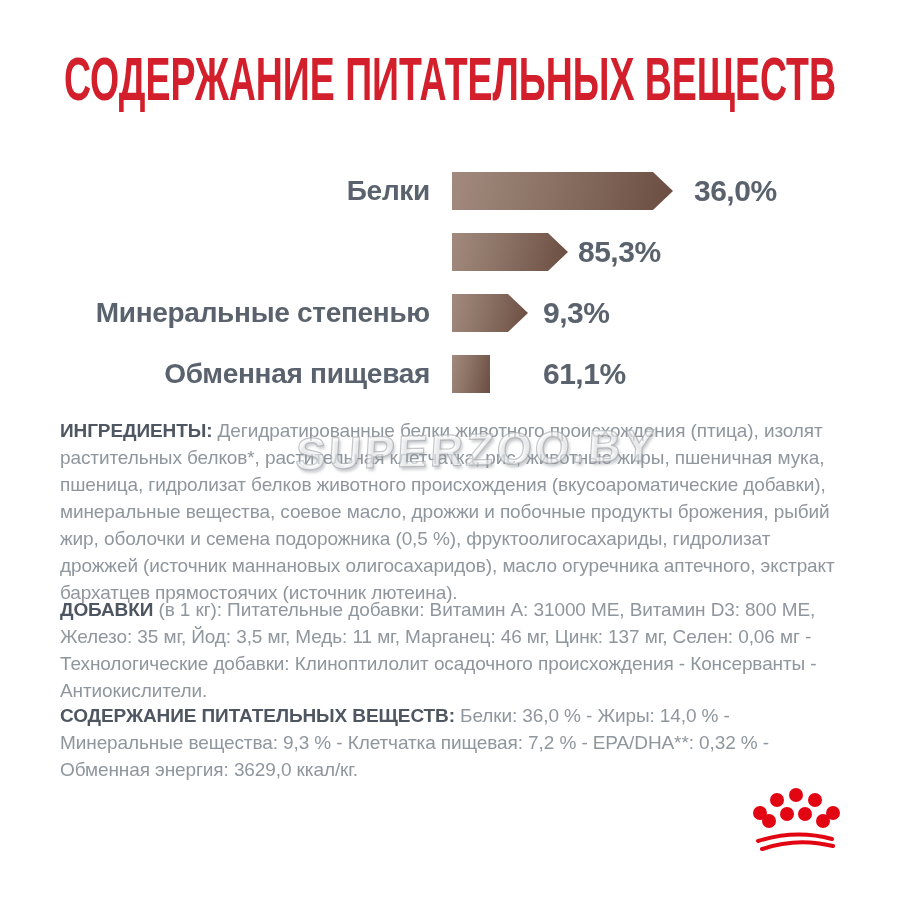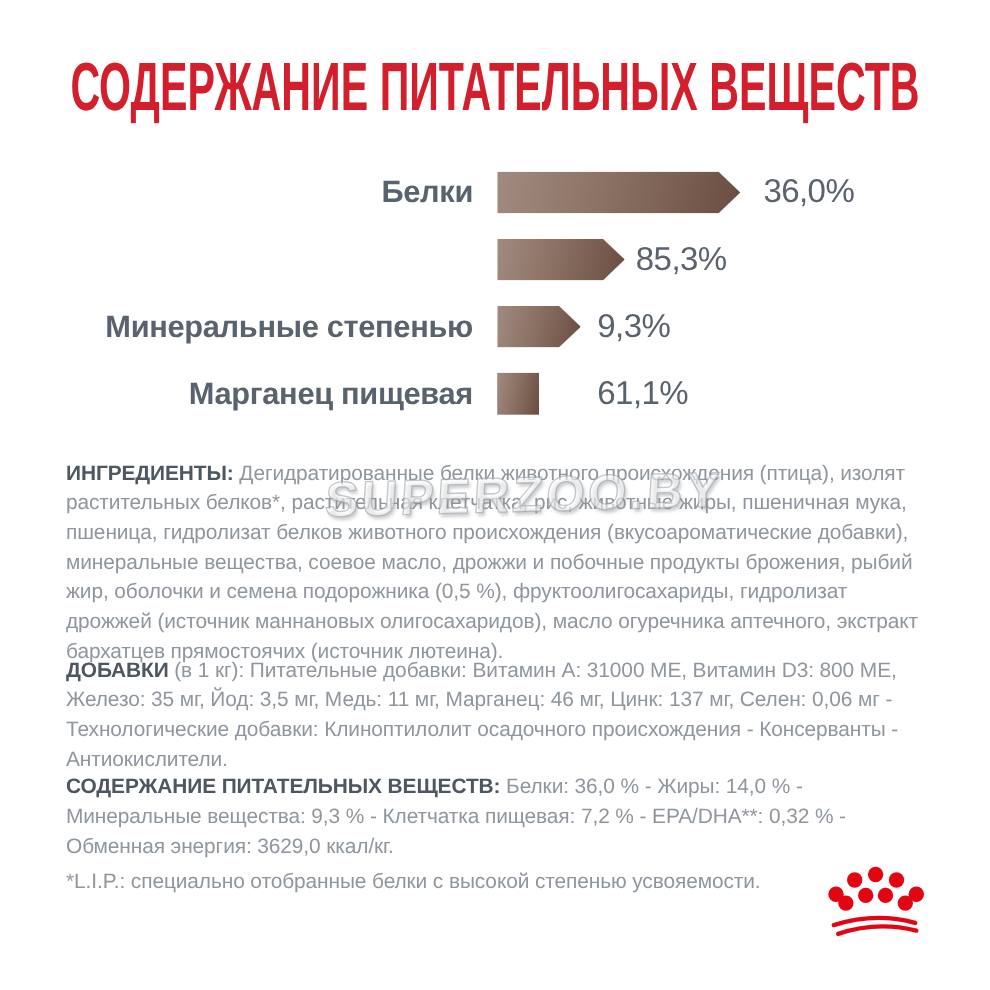--- a/index.html
+++ b/index.html
@@ -8,33 +8,33 @@
     font-family:"Liberation Sans",sans-serif;
   }
   
   .title-wrap{position:absolute;left:64px;top:48px;width:780px;height:64px;}
   .title-wrap svg{display:block;}
   .title-wrap text{
     font-family:"Liberation Sans",sans-serif;font-weight:bold;
     fill:#d21f2b;font-size:62px;letter-spacing:0px;
   }
   
-  .crow{position:absolute;left:0;width:792px;height:40px;}
+  .crow{position:absolute;left:0;width:792px;height:40px;margin-top:16px;}
   .clabel{
     position:absolute;left:0;top:0;width:430px;height:40px;line-height:40px;
     text-align:right;font-weight:bold;font-size:28px;color:#5a636d;letter-spacing:-0.3px;
   }
   .cbar{
     position:absolute;left:452px;top:1px;height:38px;
     background:linear-gradient(102deg,#a28a7e 0%,#8a7164 45%,#6b4d41 100%);
   }
   .cbar.arrow{clip-path:polygon(0 0,calc(100% - 20px) 0,100% 50%,calc(100% - 20px) 100%,0 100%);}
   .cval{
     position:absolute;top:0;height:40px;line-height:40px;
-    font-weight:normal;font-size:30px;color:#5a636d;letter-spacing:-0.5px;
+    font-weight:bold;font-size:30px;color:#5a636d;letter-spacing:-0.5px;
   }
   
   .sec{
     position:absolute;left:60px;width:784px;
     font-size:19px;line-height:27px;color:#8f969d;letter-spacing:-0.1px;
   }
   .sec b{color:#4e5661;font-weight:bold;}
   
   .watermark{
     position:absolute;left:296px;top:424px;
@@ -72,35 +72,34 @@
       <div class="cval" style="left:578px">85,3%</div>
     </div>
 
     <div class="crow" style="top:277px">
       <div class="clabel">Минеральные степенью</div>
       <div class="cbar arrow" style="width:76px"></div>
       <div class="cval" style="left:543px">9,3%</div>
     </div>
 
     <div class="crow" style="top:338px">
-      <div class="clabel">Марганец пищевая</div>
+      <div class="clabel">Обменная пищевая</div>
       <div class="cbar" style="width:38px"></div>
       <div class="cval" style="left:543px">61,1%</div>
     </div>
 
   </div>
 
   <div class="sec" style="top:417px"><b>ИНГРЕДИЕНТЫ:</b><span> Дегидратированные белки животного происхождения (птица), изолят растительных белков*, растительная клетчатка, рис, животные жиры, пшеничная мука, пшеница, гидролизат белков животного происхождения (вкусоароматические добавки), минеральные вещества, соевое масло, дрожжи и побочные продукты брожения, рыбий жир, оболочки и семена подорожника (0,5 %), фруктоолигосахариды, гидролизат дрожжей (источник маннановых олигосахаридов), масло огуречника аптечного, экстракт бархатцев прямостоячих (источник лютеина).</span></div>
 
   <div class="sec" style="top:596px"><b>ДОБАВКИ</b><span> (в 1 кг): Питательные добавки: Витамин A: 31000 МЕ, Витамин D3: 800 МЕ, Железо: 35 мг, Йод: 3,5 мг, Медь: 11 мг, Марганец: 46 мг, Цинк: 137 мг, Селен: 0,06 мг - Технологические добавки: Клиноптилолит осадочного происхождения - Консерванты - Антиокислители.</span></div>
 
   <div class="sec" style="top:702px"><b>СОДЕРЖАНИЕ ПИТАТЕЛЬНЫХ ВЕЩЕСТВ:</b><span> Белки: 36,0 % - Жиры: 14,0 % - Минеральные вещества: 9,3 % - Клетчатка пищевая: 7,2 % - EPA/DHA**: 0,32 % - Обменная энергия: 3629,0 ккал/кг.</span></div>
 
   <div class="sec" style="top:788px;width:700px">
-    <div>*L.I.P.: специально отобранные белки с высокой степенью усвояемости.</div>
   </div>
 
   <div class="watermark">SUPERZOO.BY</div>
 
   <svg class="crown" viewBox="0 0 95 82">
     <g fill="#e20613">
 
       <circle cx="8" cy="34" r="7"></circle>
       <circle cx="25" cy="21" r="7"></circle>
       <circle cx="44" cy="16" r="7"></circle>

